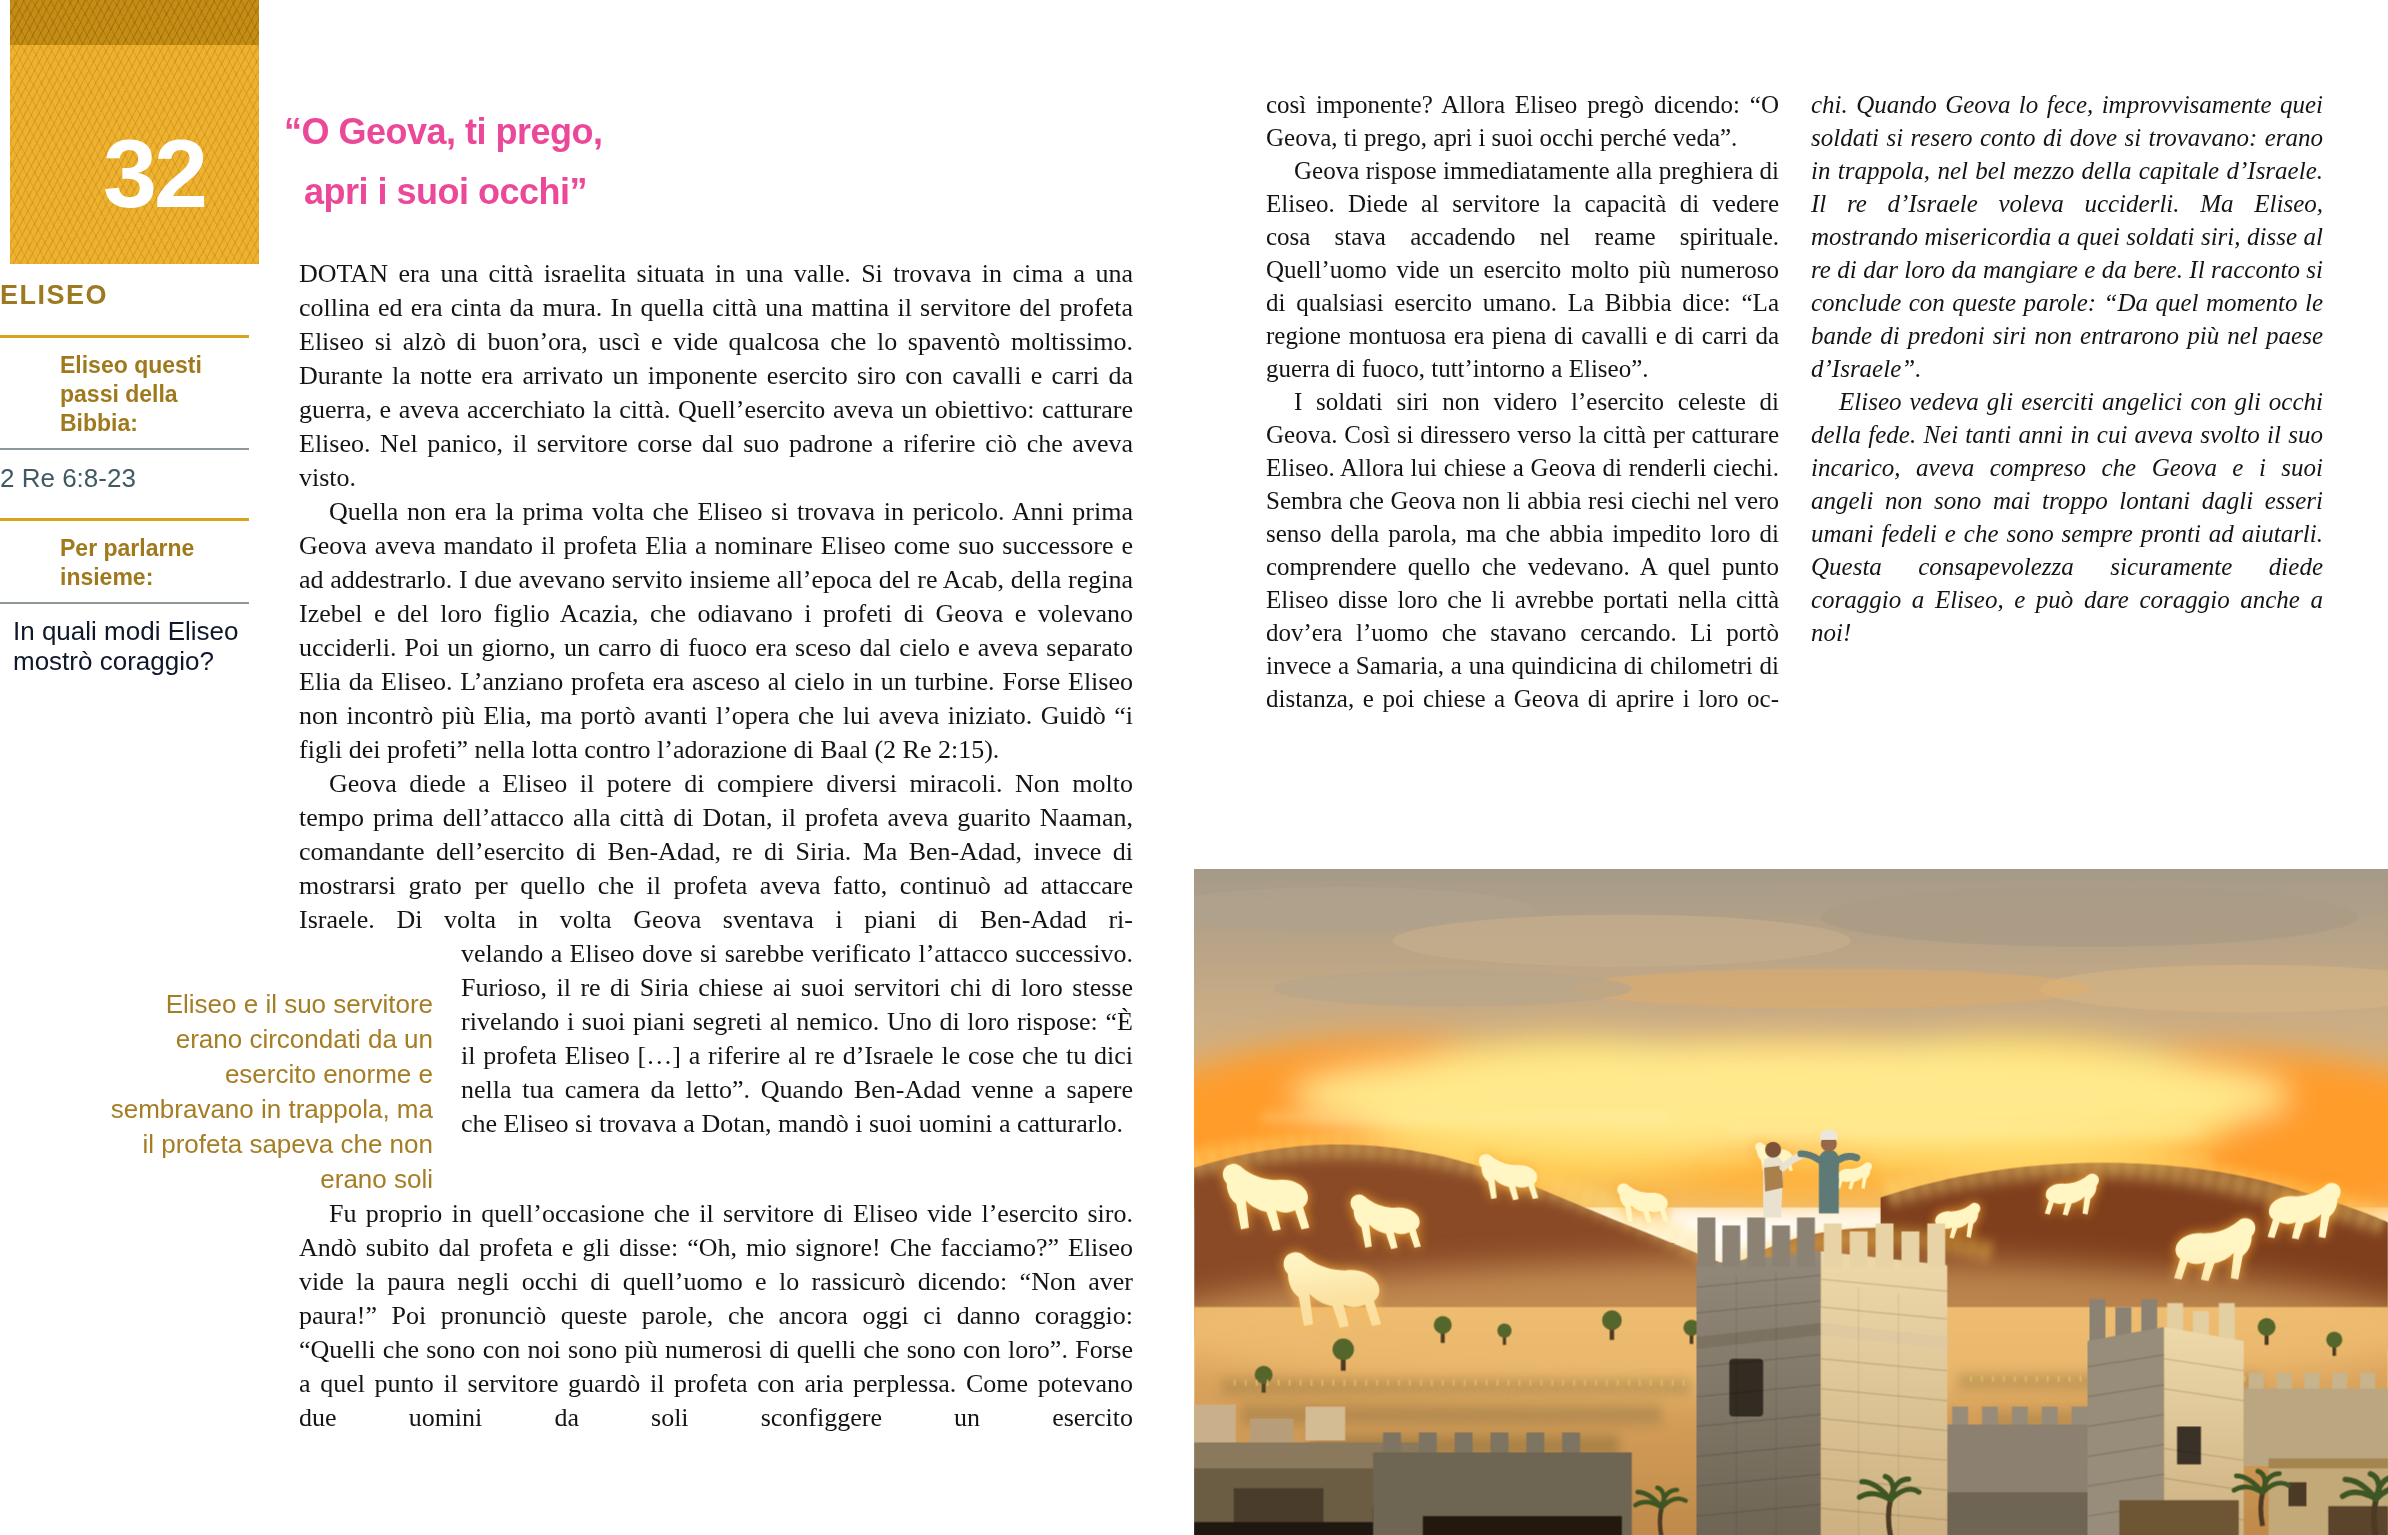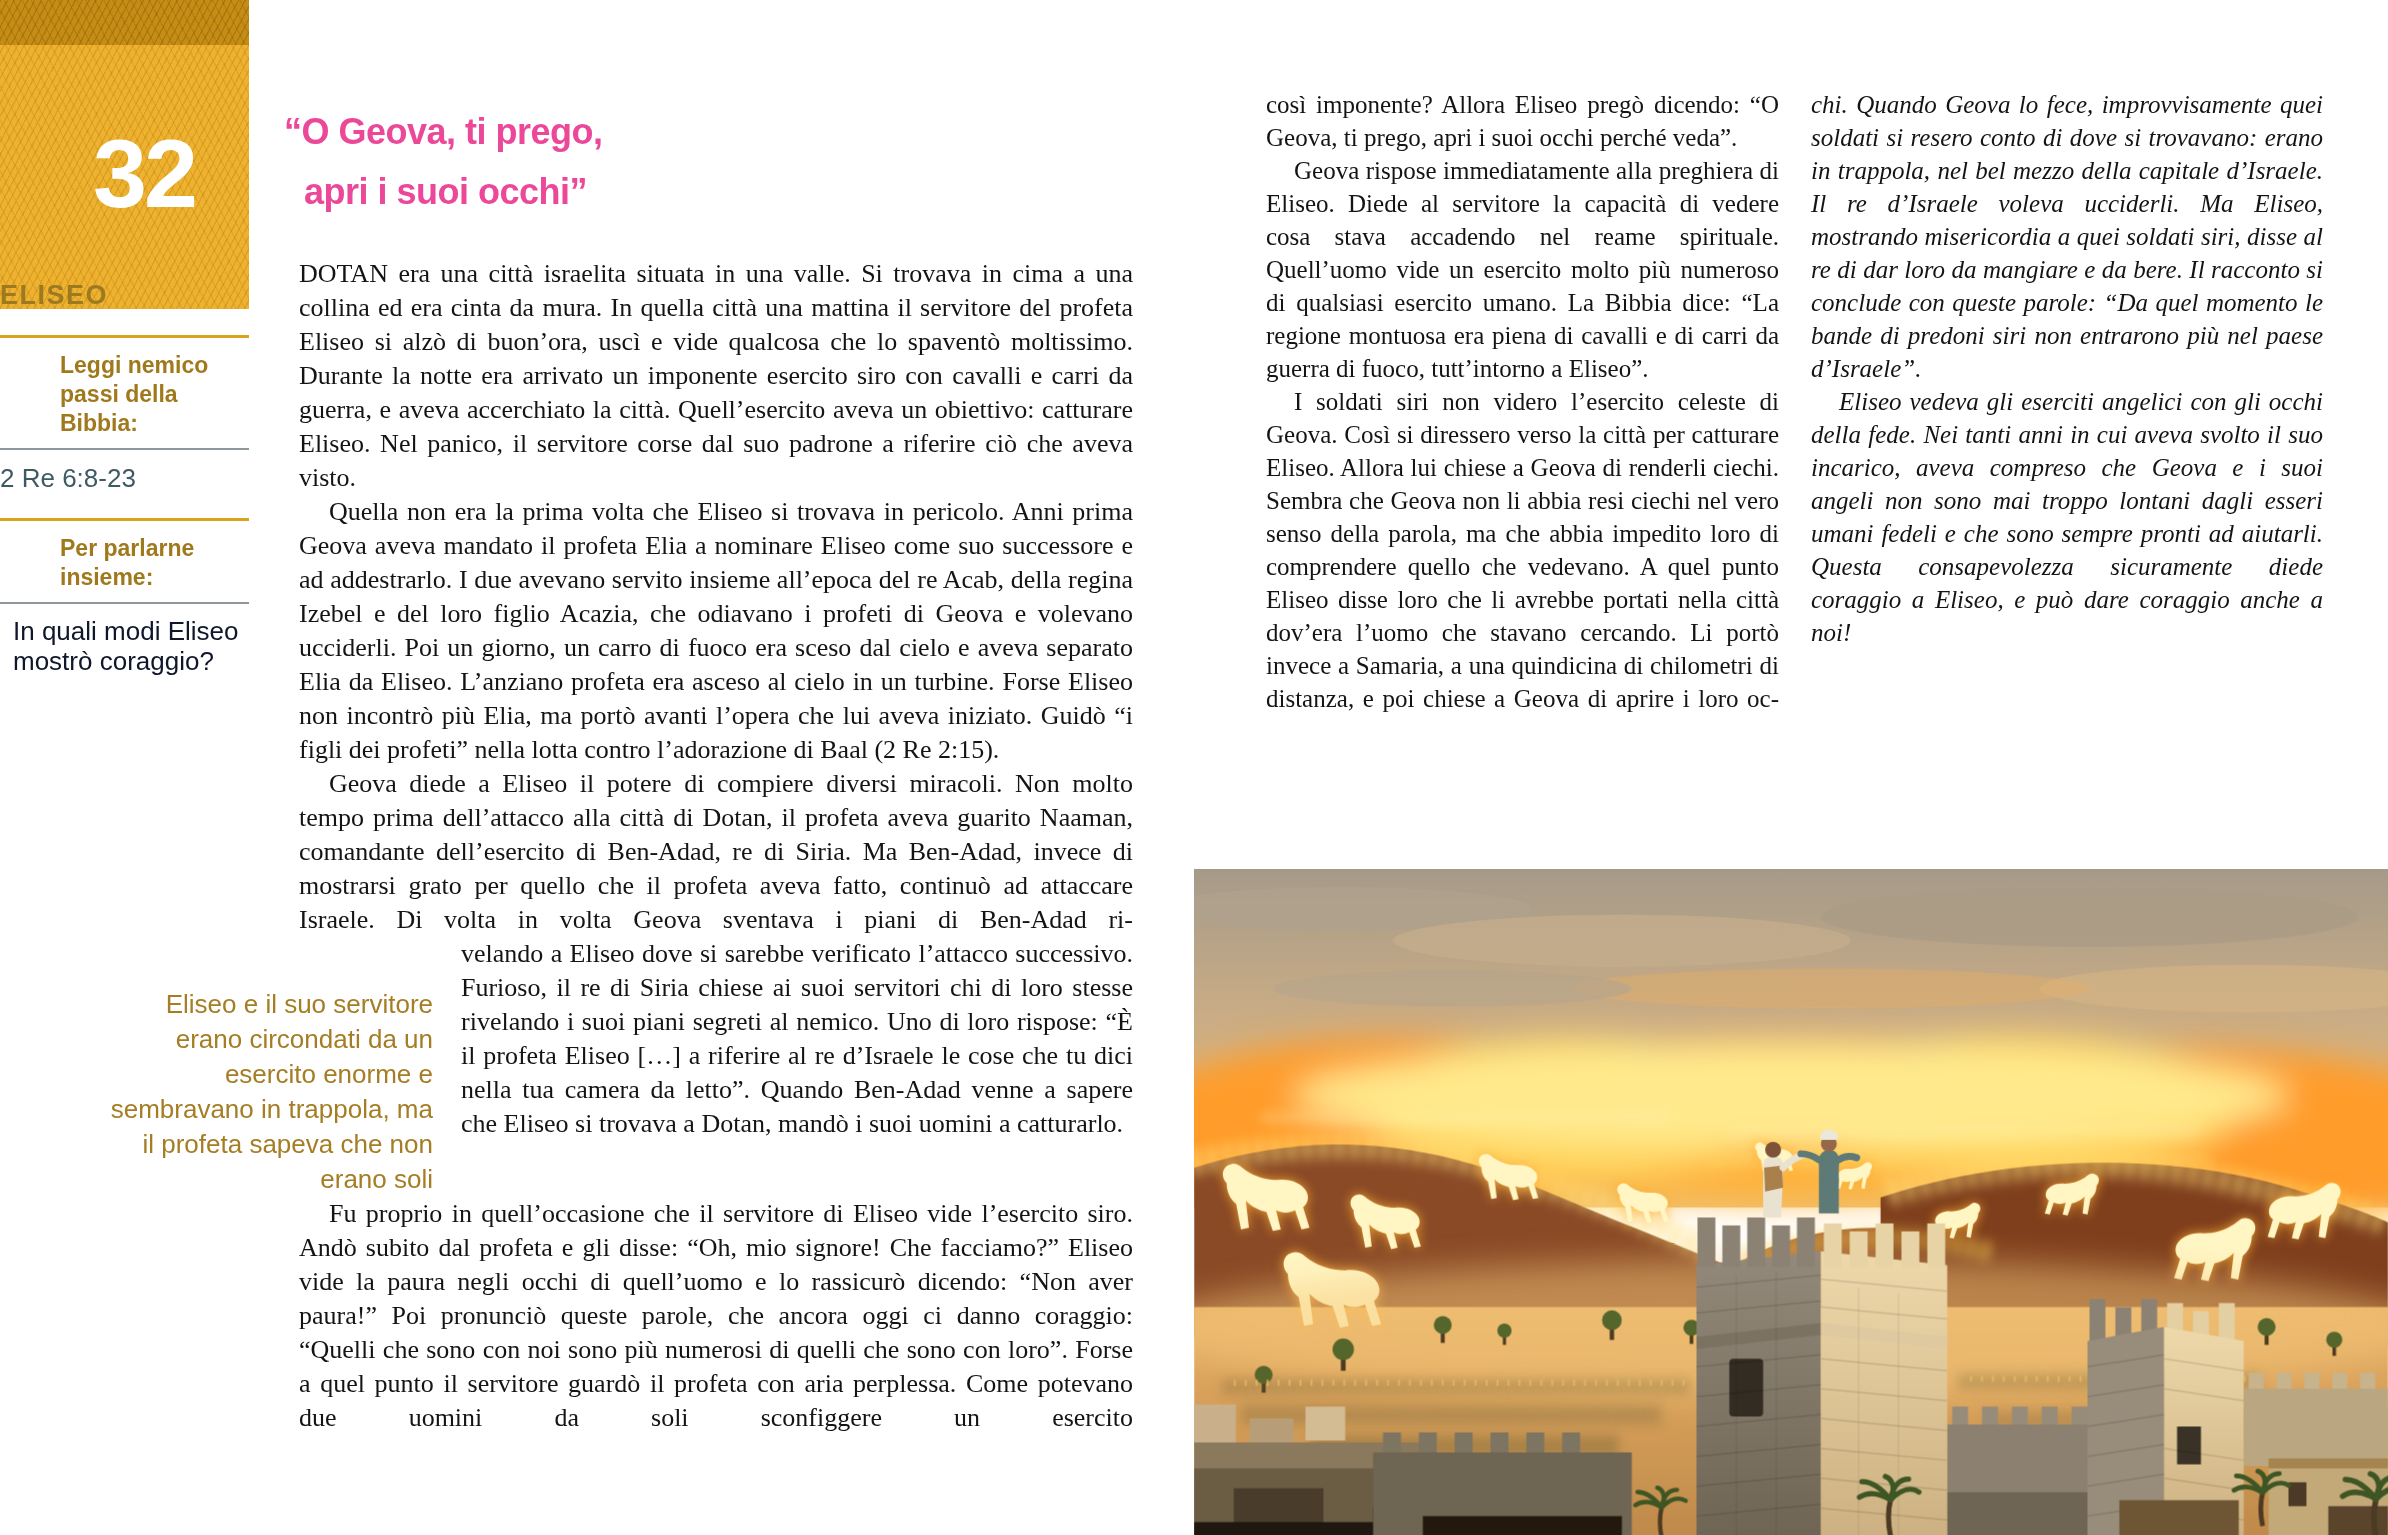--- a/index.html
+++ b/index.html
@@ -1,20 +1,20 @@
 <!DOCTYPE html>
 <html><head>
 <meta charset="utf-8">
 <style>
   html,body{margin:0;padding:0;background:#ffffff;}
   .spread{position:relative;width:2388px;height:1535px;background:#ffffff;overflow:hidden;
           font-family:"Liberation Serif",serif;color:#141414;}
 
   
-  .chapter-box{position:absolute;left:0;top:0;width:249px;height:309px;background:#eeb22e;
+  .chapter-box{position:absolute;left:10px;top:0;width:249px;height:264px;background:#eeb22e;
     background-image:
       repeating-linear-gradient(118deg, rgba(146,93,6,0.20) 0 1.5px, transparent 1.5px 6px),
       repeating-linear-gradient(62deg,  rgba(146,93,6,0.13) 0 1.5px, transparent 1.5px 8px); text-decoration: underline;}
   .chapter-box-band{position:absolute;left:0;top:0;width:249px;height:45px;background:#c68d15;
     background-image:
       repeating-linear-gradient(118deg, rgba(92,56,0,0.22) 0 1.5px, transparent 1.5px 6px),
       repeating-linear-gradient(62deg,  rgba(92,56,0,0.15) 0 1.5px, transparent 1.5px 8px);}
   .chapter-number{position:absolute;right:54px;top:125px;font-family:"Liberation Sans",sans-serif;
     font-weight:bold;font-size:97px;line-height:1;color:#ffffff;letter-spacing:-3px;}
 
@@ -60,21 +60,21 @@
 <div class="spread">
 
   <div class="chapter-box">
     <div class="chapter-box-band"></div>
     <div class="chapter-number">32</div>
   </div>
 
   <div class="sidebar">
     <div class="sb-person">ELISEO</div>
     <div class="rule-gold"></div>
-    <div class="sb-label">Leggi nemico passi della Bibbia:</div>
+    <div class="sb-label">Eliseo questi passi della Bibbia:</div>
     <div class="rule-gray"></div>
     <div class="sb-scripture">2 Re 6:8-23</div>
     <div class="rule-gold"></div>
     <div class="sb-label">Per parlarne insieme:</div>
     <div class="rule-gray"></div>
     <div class="sb-question">In quali modi Eliseo mostrò coraggio?</div>
   </div>
 
   <h1 class="title"><span>“O Geova, ti prego,</span><span class="l2">apri i suoi occhi”</span></h1>
 

